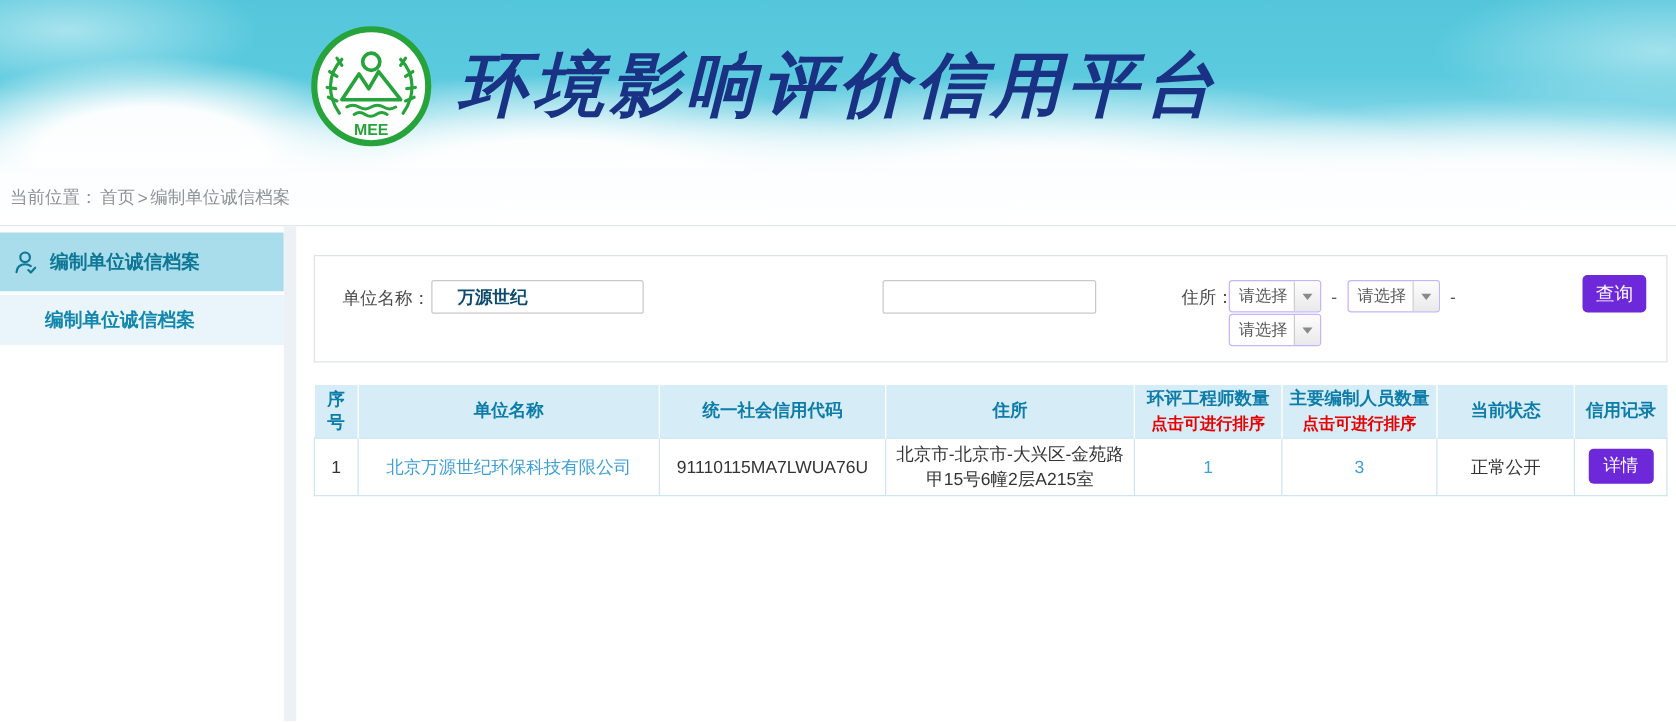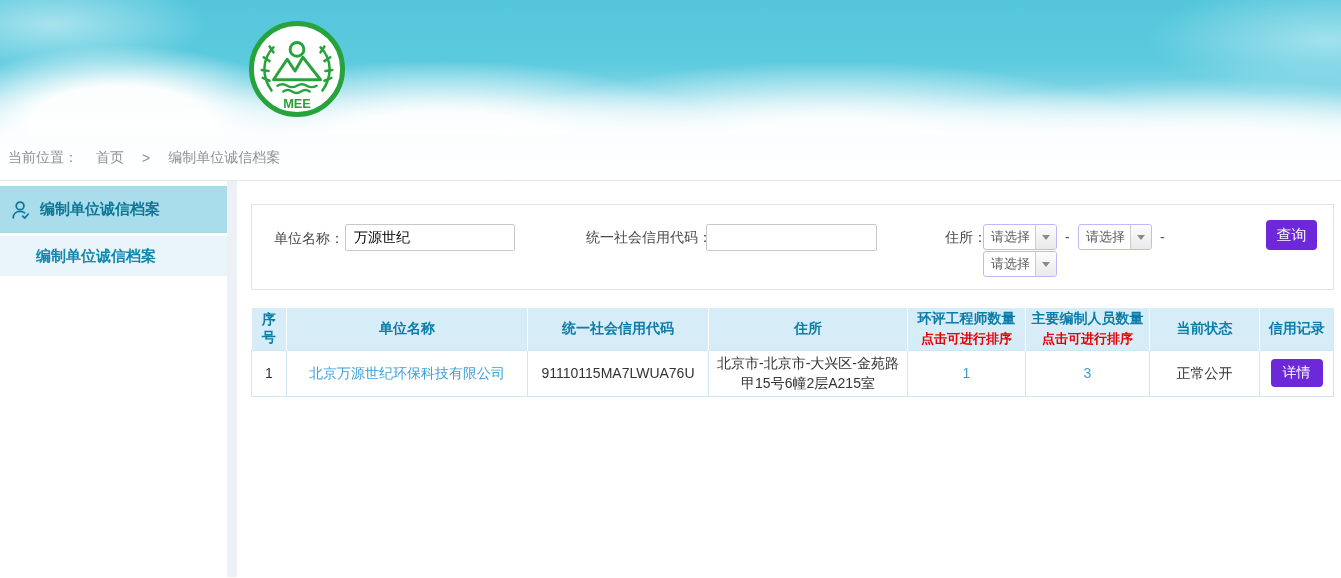--- a/index.html
+++ b/index.html
@@ -16,43 +16,43 @@
       radial-gradient(ellipse 220px 70px at 4% 18%,  rgba(235,250,252,.55), rgba(255,255,255,0) 70%),
       radial-gradient(ellipse 260px 80px at 99% 30%, rgba(235,250,252,.5),  rgba(255,255,255,0) 70%),
       linear-gradient(180deg,#54c6db 0%,#5bcade 45%,#7ed5e6 68%,#c9edf4 88%,#eefafc 100%);
   }
   .logo{ position:absolute; left:248px; top:20px; width:98px; height:98px; }
   .site-title{ position:absolute; left:366px; top:36px; font-size:56px; line-height:64px;
     font-weight:900; font-style:italic; letter-spacing:5px; color:#1a3283;
     font-family:"Liberation Sans","DejaVu Sans",sans-serif; white-space:nowrap; }
 
   
-  .breadcrumb{ height:46px; display:flex; align-items:center; gap:18px;
+  .breadcrumb{ height:46px; display:flex; align-items:center; gap:2px;
     padding-left:8px; font-size:14px; color:#8b9297;
     background:linear-gradient(180deg,#fbfeff 0%,#ffffff 100%);
     border-bottom:1px solid #e4e7e9; }
   .breadcrumb .bc-link{ color:#8b9297; cursor:pointer; }
 
   
   .body{ display:flex; height:396px; align-items:stretch; }
   .sidebar{ width:227px; padding-top:5px; }
   .side-item{ display:flex; align-items:center; font-size:15px; font-weight:bold; cursor:pointer; }
   .side-item.active{ height:47px; background:#a9ddeb; color:#0e7795; padding-left:10px; gap:8px; }
   .side-item.sub{ height:40px; background:#eaf5fb; color:#1287ad; padding-left:36px; margin-top:3px; }
   .strip{ width:10px; background:#edf1f5; }
   .main{ flex:1; padding:0 7px 0 14px; }
 
   
   .search-panel{ position:relative; margin-top:23px; height:86px;
     border:1px solid #dde3e9; background:#fff; }
   .search-panel .lbl{ position:absolute; height:26px; line-height:26px;
     font-size:14px; color:#4a4a4a; white-space:nowrap; }
   .txt-input{ position:absolute; height:27px; border:1px solid #c9c9c9; border-radius:2px;
-    padding:0 8px; font-size:14px; color:#000000; outline:none;
-    font-family:"Liberation Sans","DejaVu Sans",sans-serif; }
+    padding:0 20px; font-size:14px; color:#0c4a6e; outline:none;
+    font-family:"Liberation Sans","DejaVu Sans",sans-serif;font-weight:bold; }
   .combo{ position:absolute; width:74px; height:26px; border:1px solid #c4b5fd; border-radius:3px;
     background:#fff; display:flex; overflow:hidden; cursor:pointer; }
   .combo .combo-text{ flex:1; font-size:13px; color:#5a5a5a; line-height:24px; padding-left:7px;
     white-space:nowrap; overflow:hidden; }
   .combo .combo-btn{ width:21px; border-left:1px solid #cdcdcd;
     background:linear-gradient(180deg,#fdfdfd 0%,#e9e9e9 100%);
     display:flex; align-items:center; justify-content:center; }
   .caret{ width:0; height:0; border-left:4px solid transparent; border-right:4px solid transparent;
     border-top:5px solid #8a8a8a; }
   .dash{ position:absolute; font-size:14px; color:#555; height:26px; line-height:26px; }
@@ -86,20 +86,21 @@
       <path d="M78,62 l7,-3 M79,52 l7,-1 M78,42 l6,-4 M74,33 l4,-6"></path>
     </g>
     <circle cx="50" cy="30" r="7" fill="none" stroke="#27a33c" stroke-width="3"></circle>
     <path d="M26,61 L40,40 L48,52 L56,38 L74,61 Z" fill="none" stroke="#27a33c" stroke-width="3" stroke-linejoin="round"></path>
     <g fill="none" stroke="#27a33c" stroke-width="2.4" stroke-linecap="round">
       <path d="M30,67 q5,-3 10,0 q5,3 10,0 q5,-3 10,0 q5,3 10,0"></path>
       <path d="M36,73 q4.5,-3 9,0 q4.5,3 9,0 q4.5,-3 9,0"></path>
     </g>
     <text x="50" y="90" text-anchor="middle" font-size="13" font-weight="bold" fill="#27a33c" font-family="Liberation Sans, DejaVu Sans, sans-serif">MEE</text>
   </svg>
+  <div class="site-title">环境影响评价信用平台</div>
 </div>
 
 <div class="breadcrumb">
   <span>当前位置：</span>
   <span class="bc-link">首页</span>
   <span>&gt;</span>
   <span>编制单位诚信档案</span>
 </div>
 
 <div class="body">
@@ -119,21 +120,20 @@
   </div>
 
   <div class="strip"></div>
 
   <div class="main">
 
     <div class="search-panel">
       <span class="lbl" style="left:22px; top:20px;">单位名称：</span>
       <input class="txt-input" style="left: 93px; top: 19px; width: 170px;" type="text" value="万源世纪">
 
-      <span class="lbl" style="left:334px; top:19px;">统一社会信用代码：</span>
       <input class="txt-input" style="left: 454px; top: 19px; width: 171px;" type="text" value="">
 
       <span class="lbl" style="left:693px; top:19px;">住所：</span>
 
       <div class="combo" style="left:731px; top:19px;">
         <span class="combo-text">请选择</span>
         <span class="combo-btn">
             <span class="caret"></span>
           </span>
       </div>

